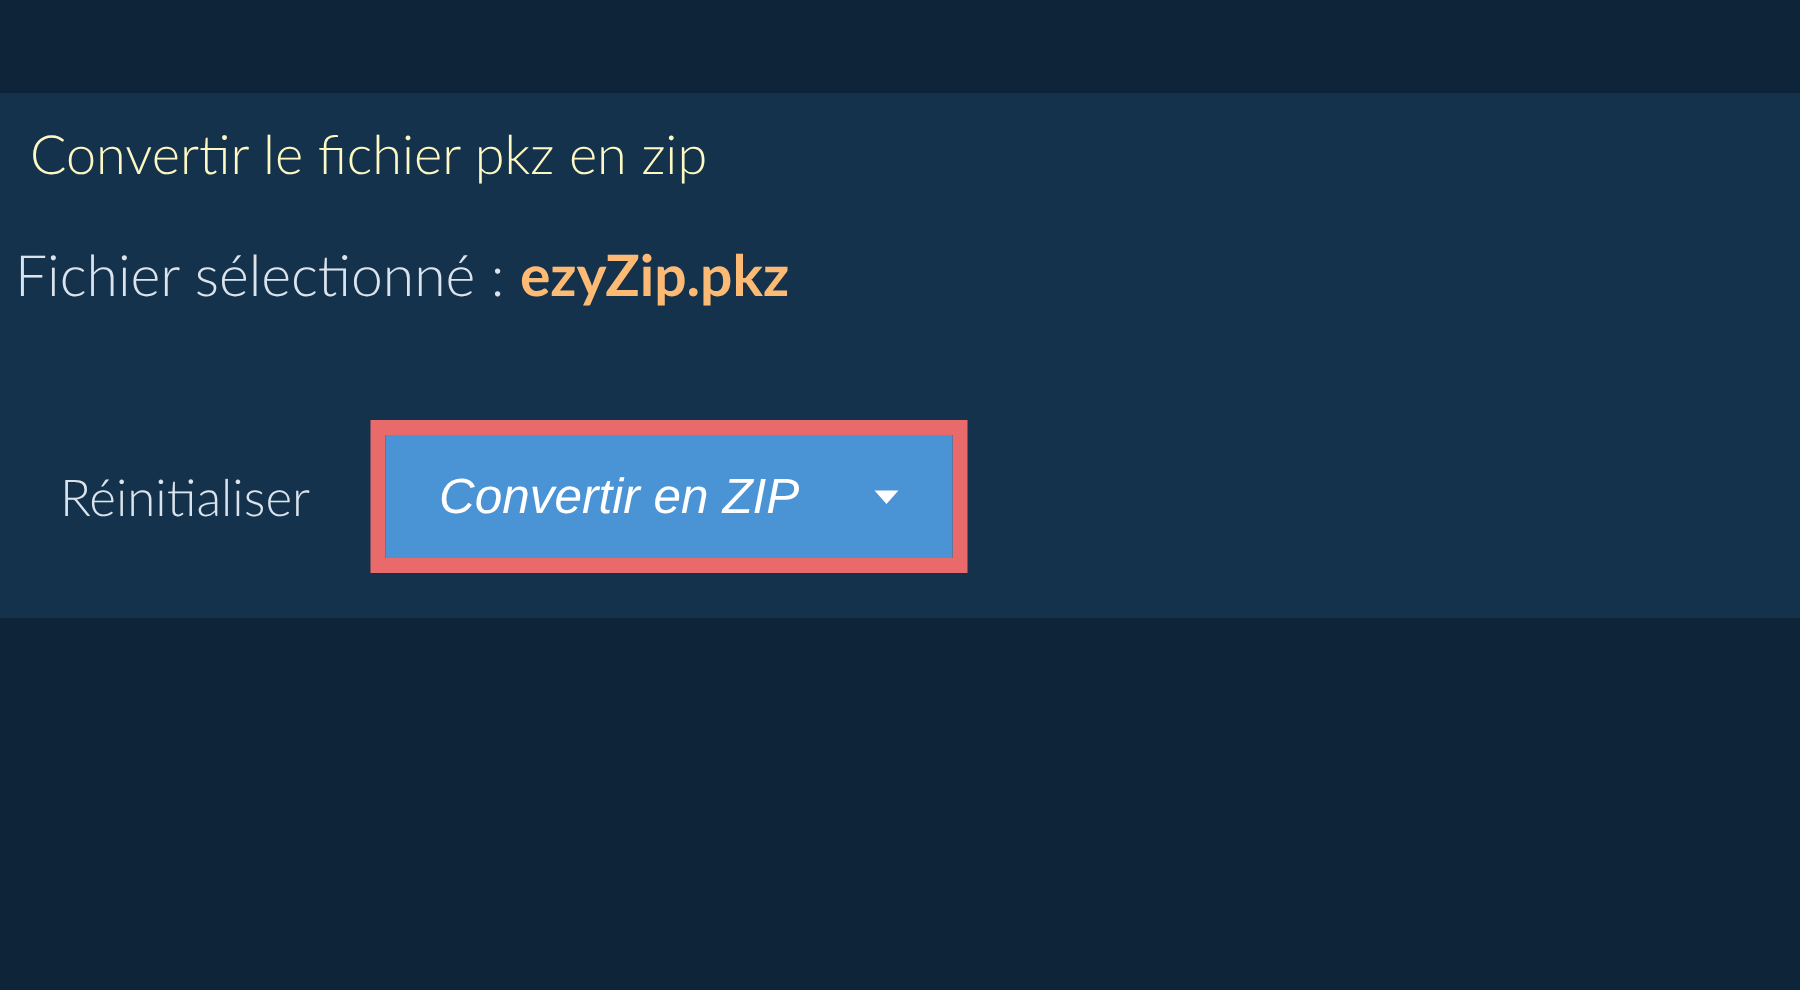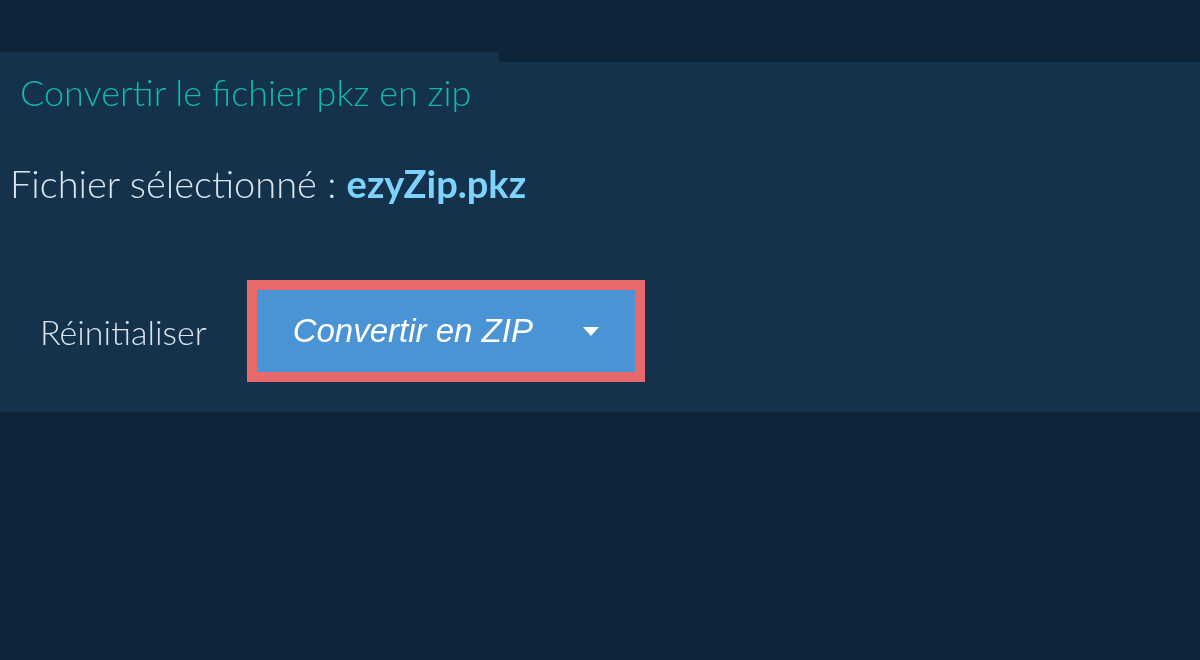--- a/index.html
+++ b/index.html
@@ -18,38 +18,38 @@
       background-color: #14324c;
       position: absolute;
       top: 62px;
       left: 0;
       width: 1200px;
       height: 350px;
     }
     .tab {
       background-color: #14324c;
       position: absolute;
-      top: 52px;
+      top: 62px;
       left: 0;
       padding: 18px 28px 18px 20px;
-      color: #14b8a6;
+      color: #fef9c3;
       font-size: 36px;
       font-weight: 300;
     }
     .selected-file-line {
       position: absolute;
       top: 160px;
       left: 10px;
       color: #dbe4ec;
       font-size: 38px;
       font-weight: 300;
     }
     .selected-file-line .filename {
       font-weight: 700;
-      color: #7dd3fc;
+      color: #fdba74;
     }
     .actions-row {
       position: absolute;
       top: 280px;
       left: 40px;
       display: flex;
       align-items: center;
       gap: 40px;
     }
     .reset-link {

